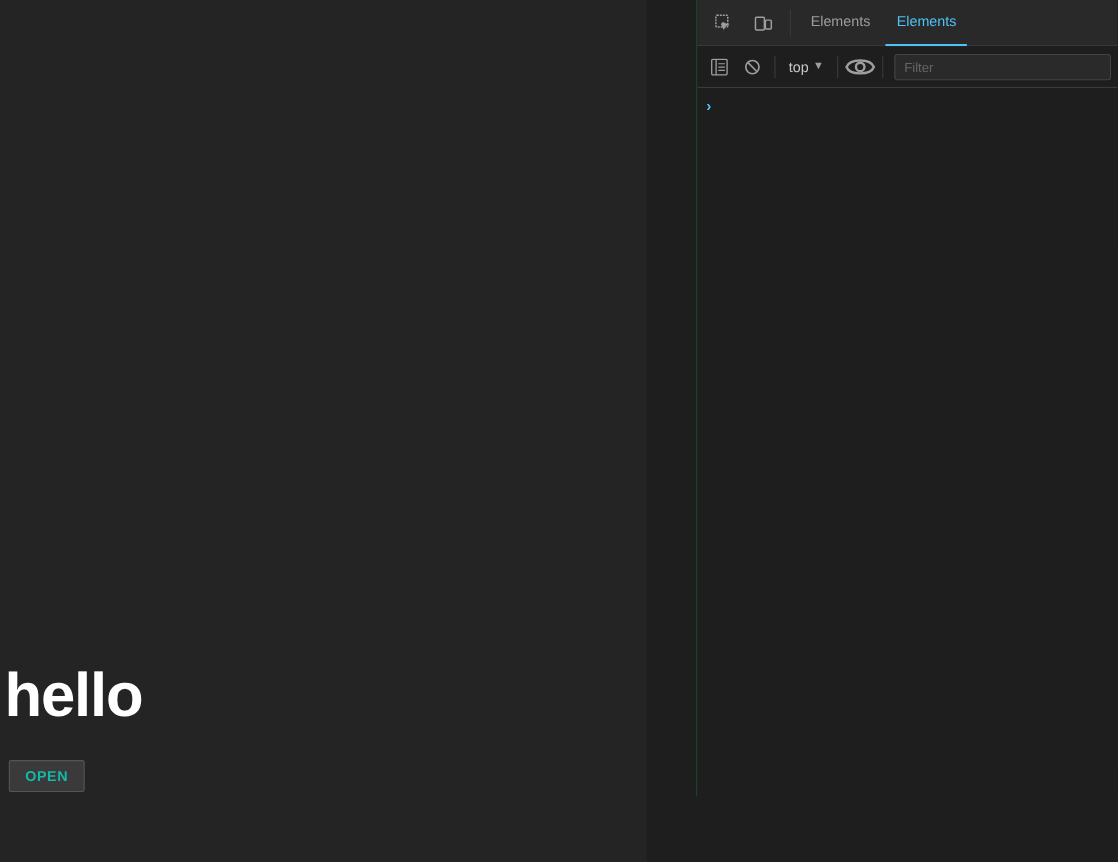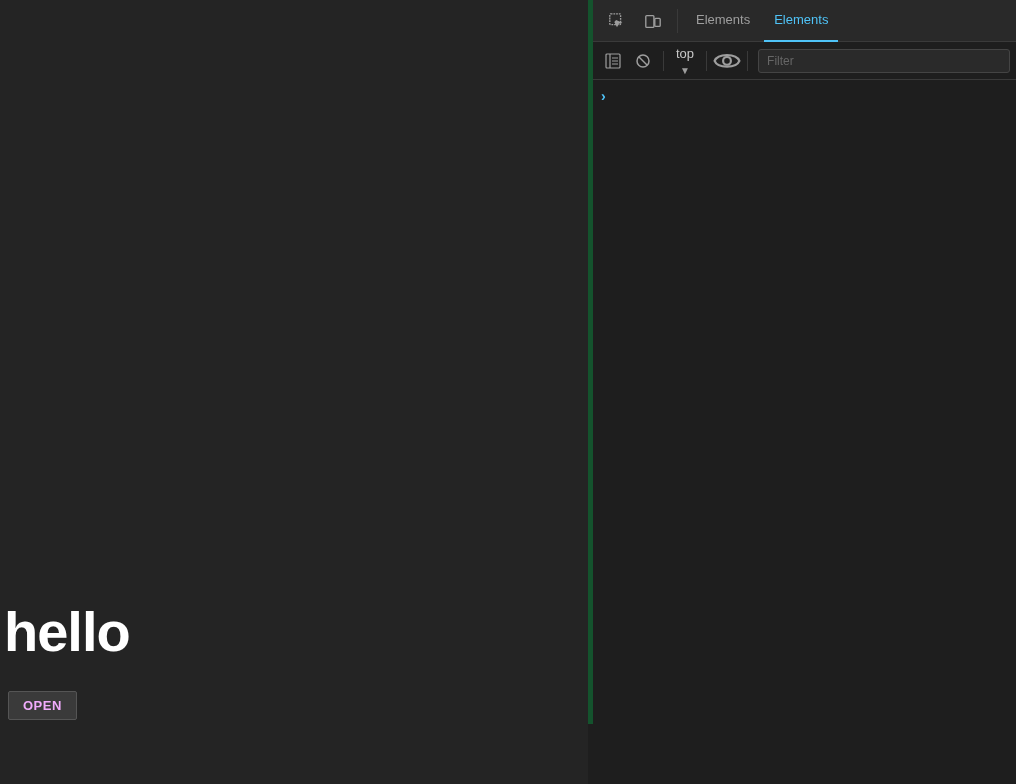--- a/index.html
+++ b/index.html
@@ -30,38 +30,39 @@
       font-size: 56px;
       font-weight: 700;
       letter-spacing: -1px;
     }
 
     .open-button {
       position: absolute;
       bottom: 64px;
       left: 8px;
       background: #3a3a3a;
-      color: #f0abfc;
+      color: #14b8a6;
       border: 1px solid #555;
       padding: 6px 14px;
       font-size: 13px;
       font-weight: 600;
       cursor: pointer;
       border-radius: 2px;
       letter-spacing: 0.5px;
     }
 
     
     .devtools-panel {
       width: 428px;
       height: 724px;
       background: #1e1e1e;
       display: flex;
       flex-direction: column;
-      border-left: 5px solid #14532d;
+      border-left: 1px solid #14532d;
+      margin-left: 45px;
     }
 
     
     .devtools-tabs {
       display: flex;
       align-items: center;
       height: 42px;
       background: #292929;
       border-bottom: 1px solid #3a3a3a;
       padding: 0 8px;
@@ -151,21 +152,20 @@
       display: flex;
       align-items: center;
       gap: 4px;
       padding: 2px 6px;
       background: transparent;
       border: none;
       cursor: pointer;
       border-radius: 3px;
       color: #c8c8c8;
       font-size: 13px;
-      flex-direction: column;
     }
 
     .top-selector .chevron {
       font-size: 10px;
       color: #9e9e9e;
     }
 
     .eye-btn {
       width: 28px;
       height: 28px;

